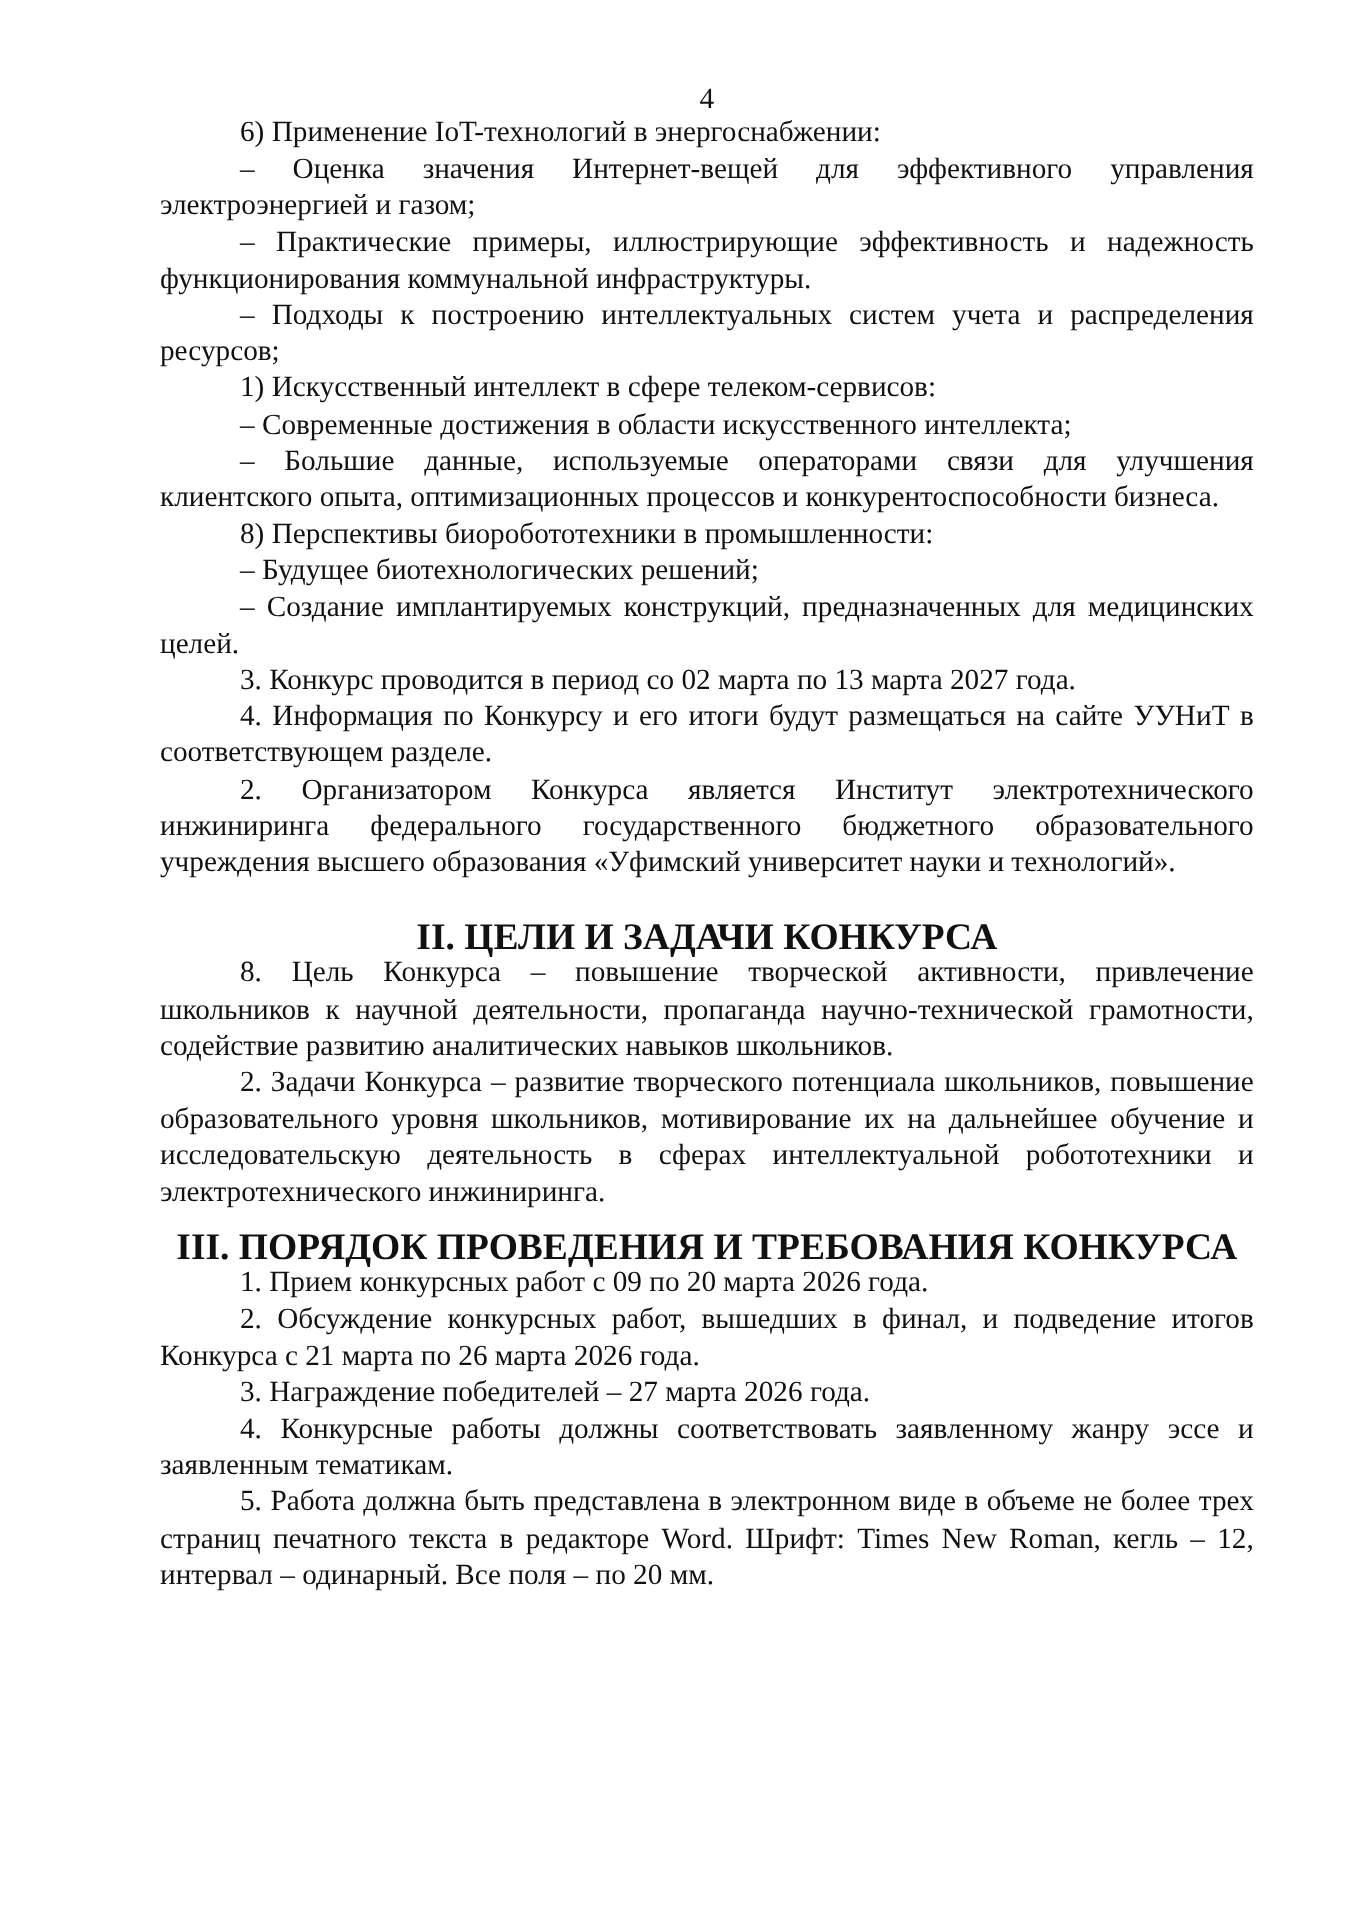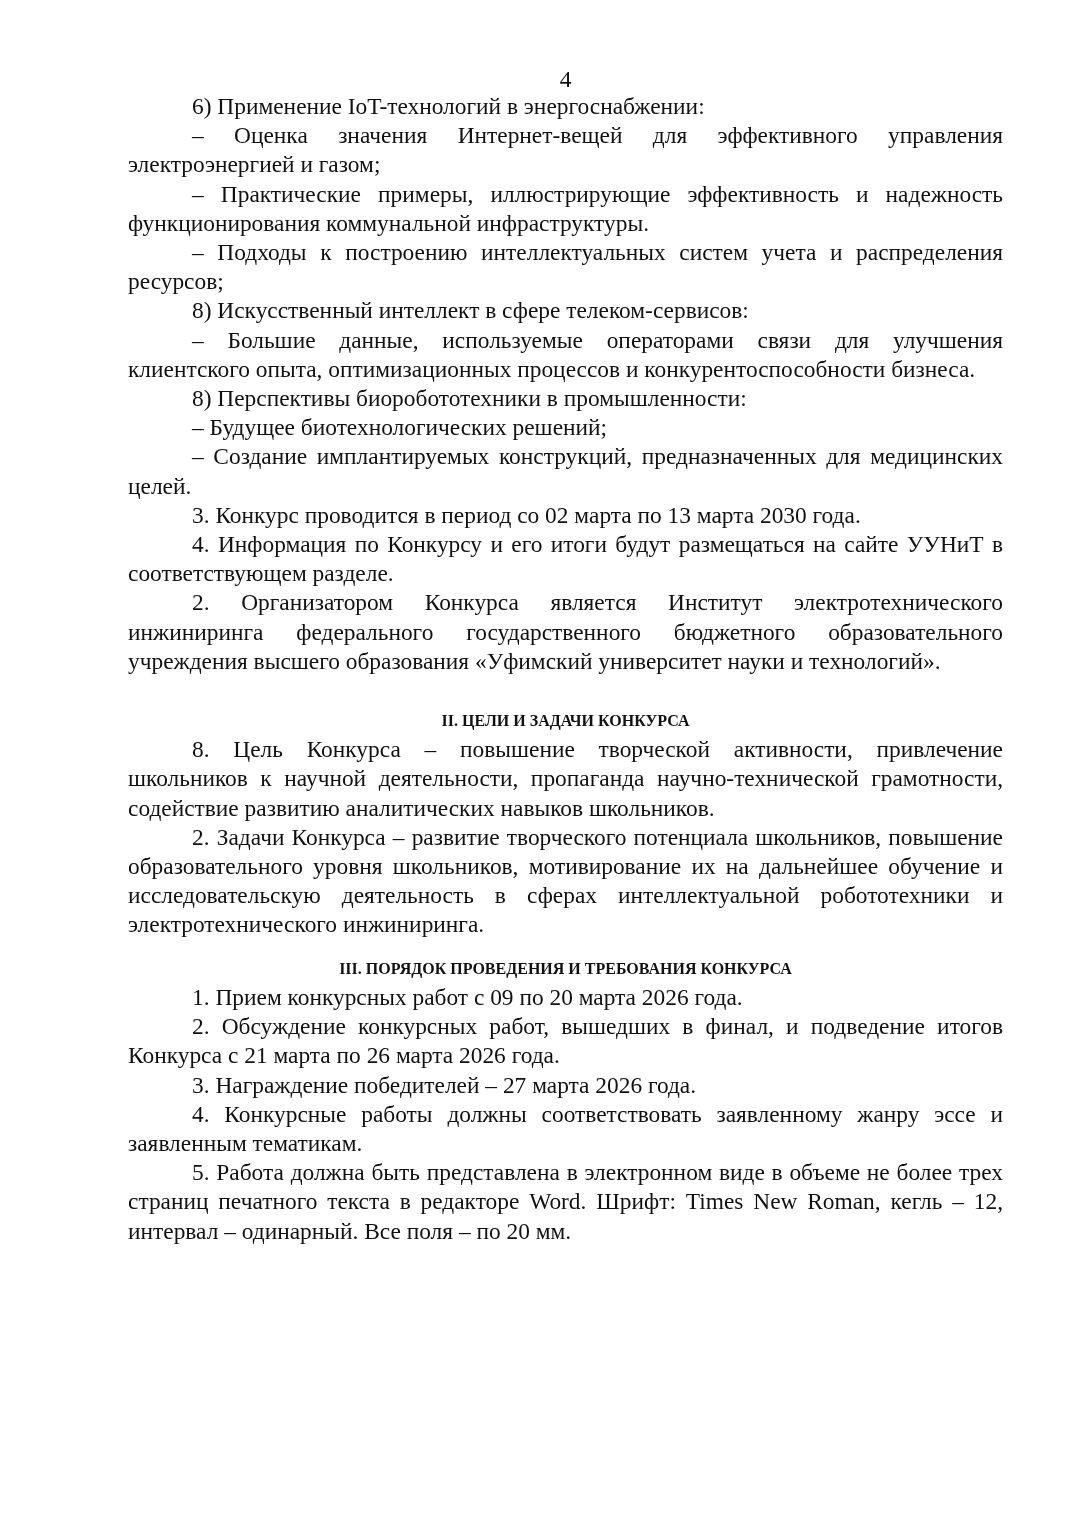--- a/index.html
+++ b/index.html
@@ -6,41 +6,42 @@
   body { width: 1080px; height: 1532px; position: relative; overflow: hidden; }
   .page {
     position: absolute; left: 128px; top: 62px; width: 875px;
     font-family: "Liberation Serif", serif; font-size: 23.4px; line-height: 29.2px;
     color: #111111;
   }
   .page-number { text-align: center; height: 30px; line-height: 34px; }
   p { margin: 0; text-align: justify; text-align-last: left; }
   p.ind { text-indent: 64px; }
   h2 {
-    margin: 0; font-size: 16px; line-height: 29.2px; font-weight: bold; text-align: center;
+    margin: 0; font-size: 30px; line-height: 29.2px; font-weight: bold; text-align: center;
   }
   .h2a { margin-top: 30px; }
   .h2b { margin-top: 14px; }
 </style>
 </head>
 <body>
 
 <div class="page">
   <div class="page-number">4</div>
 
   <p class="ind">6) Применение IoT-технологий в энергоснабжении:</p>
   <p class="ind">– Оценка значения Интернет-вещей для эффективного управления электроэнергией и газом;</p>
   <p class="ind">– Практические примеры, иллюстрирующие эффективность и надежность функционирования коммунальной инфраструктуры.</p>
   <p class="ind">– Подходы к построению интеллектуальных систем учета и распределения ресурсов;</p>
-  <p class="ind">8) Искусственный интеллект в сфере телеком-сервисов:</p>
+  <p class="ind">1) Искусственный интеллект в сфере телеком-сервисов:</p>
+  <p class="ind">– Современные достижения в области искусственного интеллекта;</p>
   <p class="ind">– Большие данные, используемые операторами связи для улучшения клиентского опыта, оптимизационных процессов и конкурентоспособности бизнеса.</p>
   <p class="ind">8) Перспективы биоробототехники в промышленности:</p>
   <p class="ind">– Будущее биотехнологических решений;</p>
   <p class="ind">– Создание имплантируемых конструкций, предназначенных для медицинских целей.</p>
-  <p class="ind">3. Конкурс проводится в период со 02 марта по 13 марта 2030 года.</p>
+  <p class="ind">3. Конкурс проводится в период со 02 марта по 13 марта 2027 года.</p>
   <p class="ind">4. Информация по Конкурсу и его итоги будут размещаться на сайте УУНиТ в соответствующем разделе.</p>
   <p class="ind">2. Организатором Конкурса является Институт электротехнического инжиниринга федерального государственного бюджетного образовательного учреждения высшего образования «Уфимский университет науки и технологий».</p>
 
   <h2 class="h2a">II. ЦЕЛИ И ЗАДАЧИ КОНКУРСА</h2>
   <p class="ind">8. Цель Конкурса – повышение творческой активности, привлечение школьников к научной деятельности, пропаганда научно-технической грамотности, содействие развитию аналитических навыков школьников.</p>
   <p class="ind">2. Задачи Конкурса – развитие творческого потенциала школьников, повышение образовательного уровня школьников, мотивирование их на дальнейшее обучение и исследовательскую деятельность в сферах интеллектуальной робототехники и электротехнического инжиниринга.</p>
 
   <h2 class="h2b">III. ПОРЯДОК ПРОВЕДЕНИЯ И ТРЕБОВАНИЯ КОНКУРСА</h2>
   <p class="ind">1. Прием конкурсных работ с 09 по 20 марта 2026 года.</p>
   <p class="ind">2. Обсуждение конкурсных работ, вышедших в финал, и подведение итогов Конкурса с 21 марта по 26 марта 2026 года.</p>

